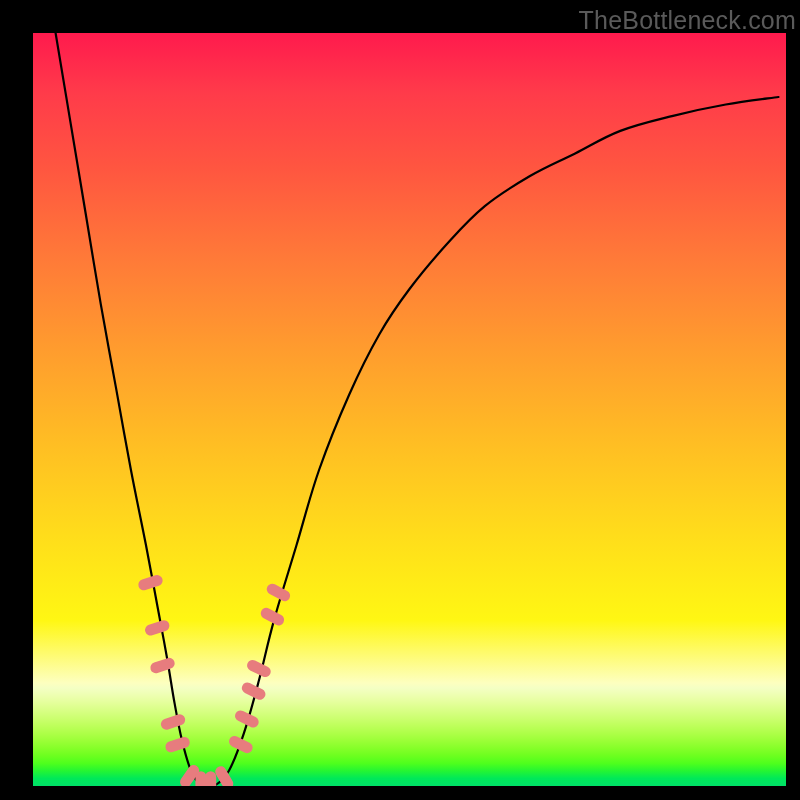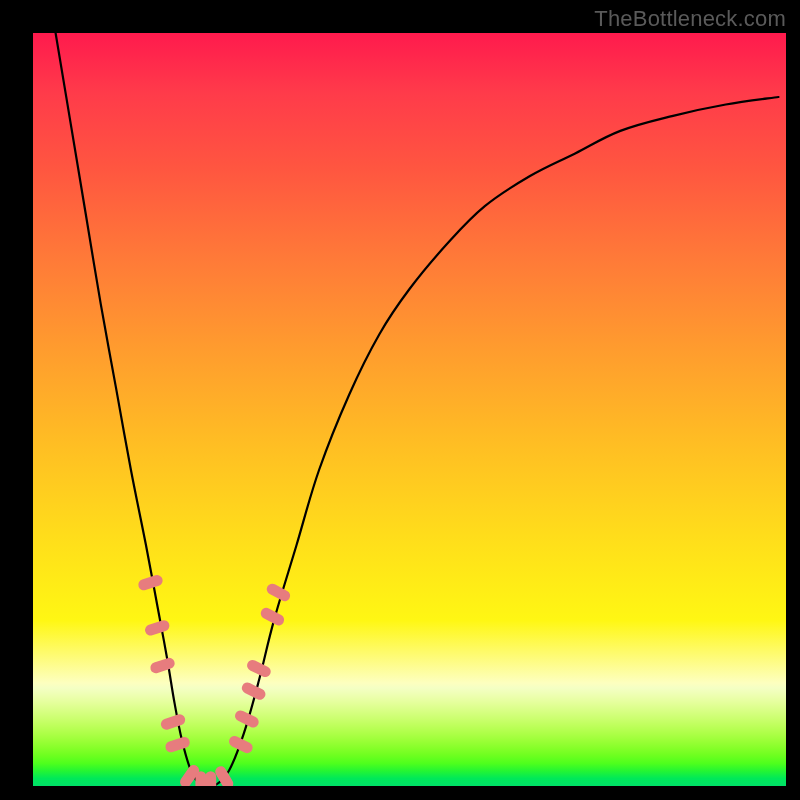--- a/index.html
+++ b/index.html
@@ -58,22 +58,22 @@
   }
   svg.curves {
     position: absolute;
     inset: 0;
     width: 100%;
     height: 100%;
   }
   .watermark {
     position: absolute;
     top: 6px;
-    right: 14px;
-    font-size: 22px;
+    right: 4px;
+    font-size: 25px;
     font-weight: 500;
     color: #5a5a5a;
     letter-spacing: 0.2px;
     user-select: none;
   }
 </style>
 </head>
 <body>
 
 <div class="frame">

